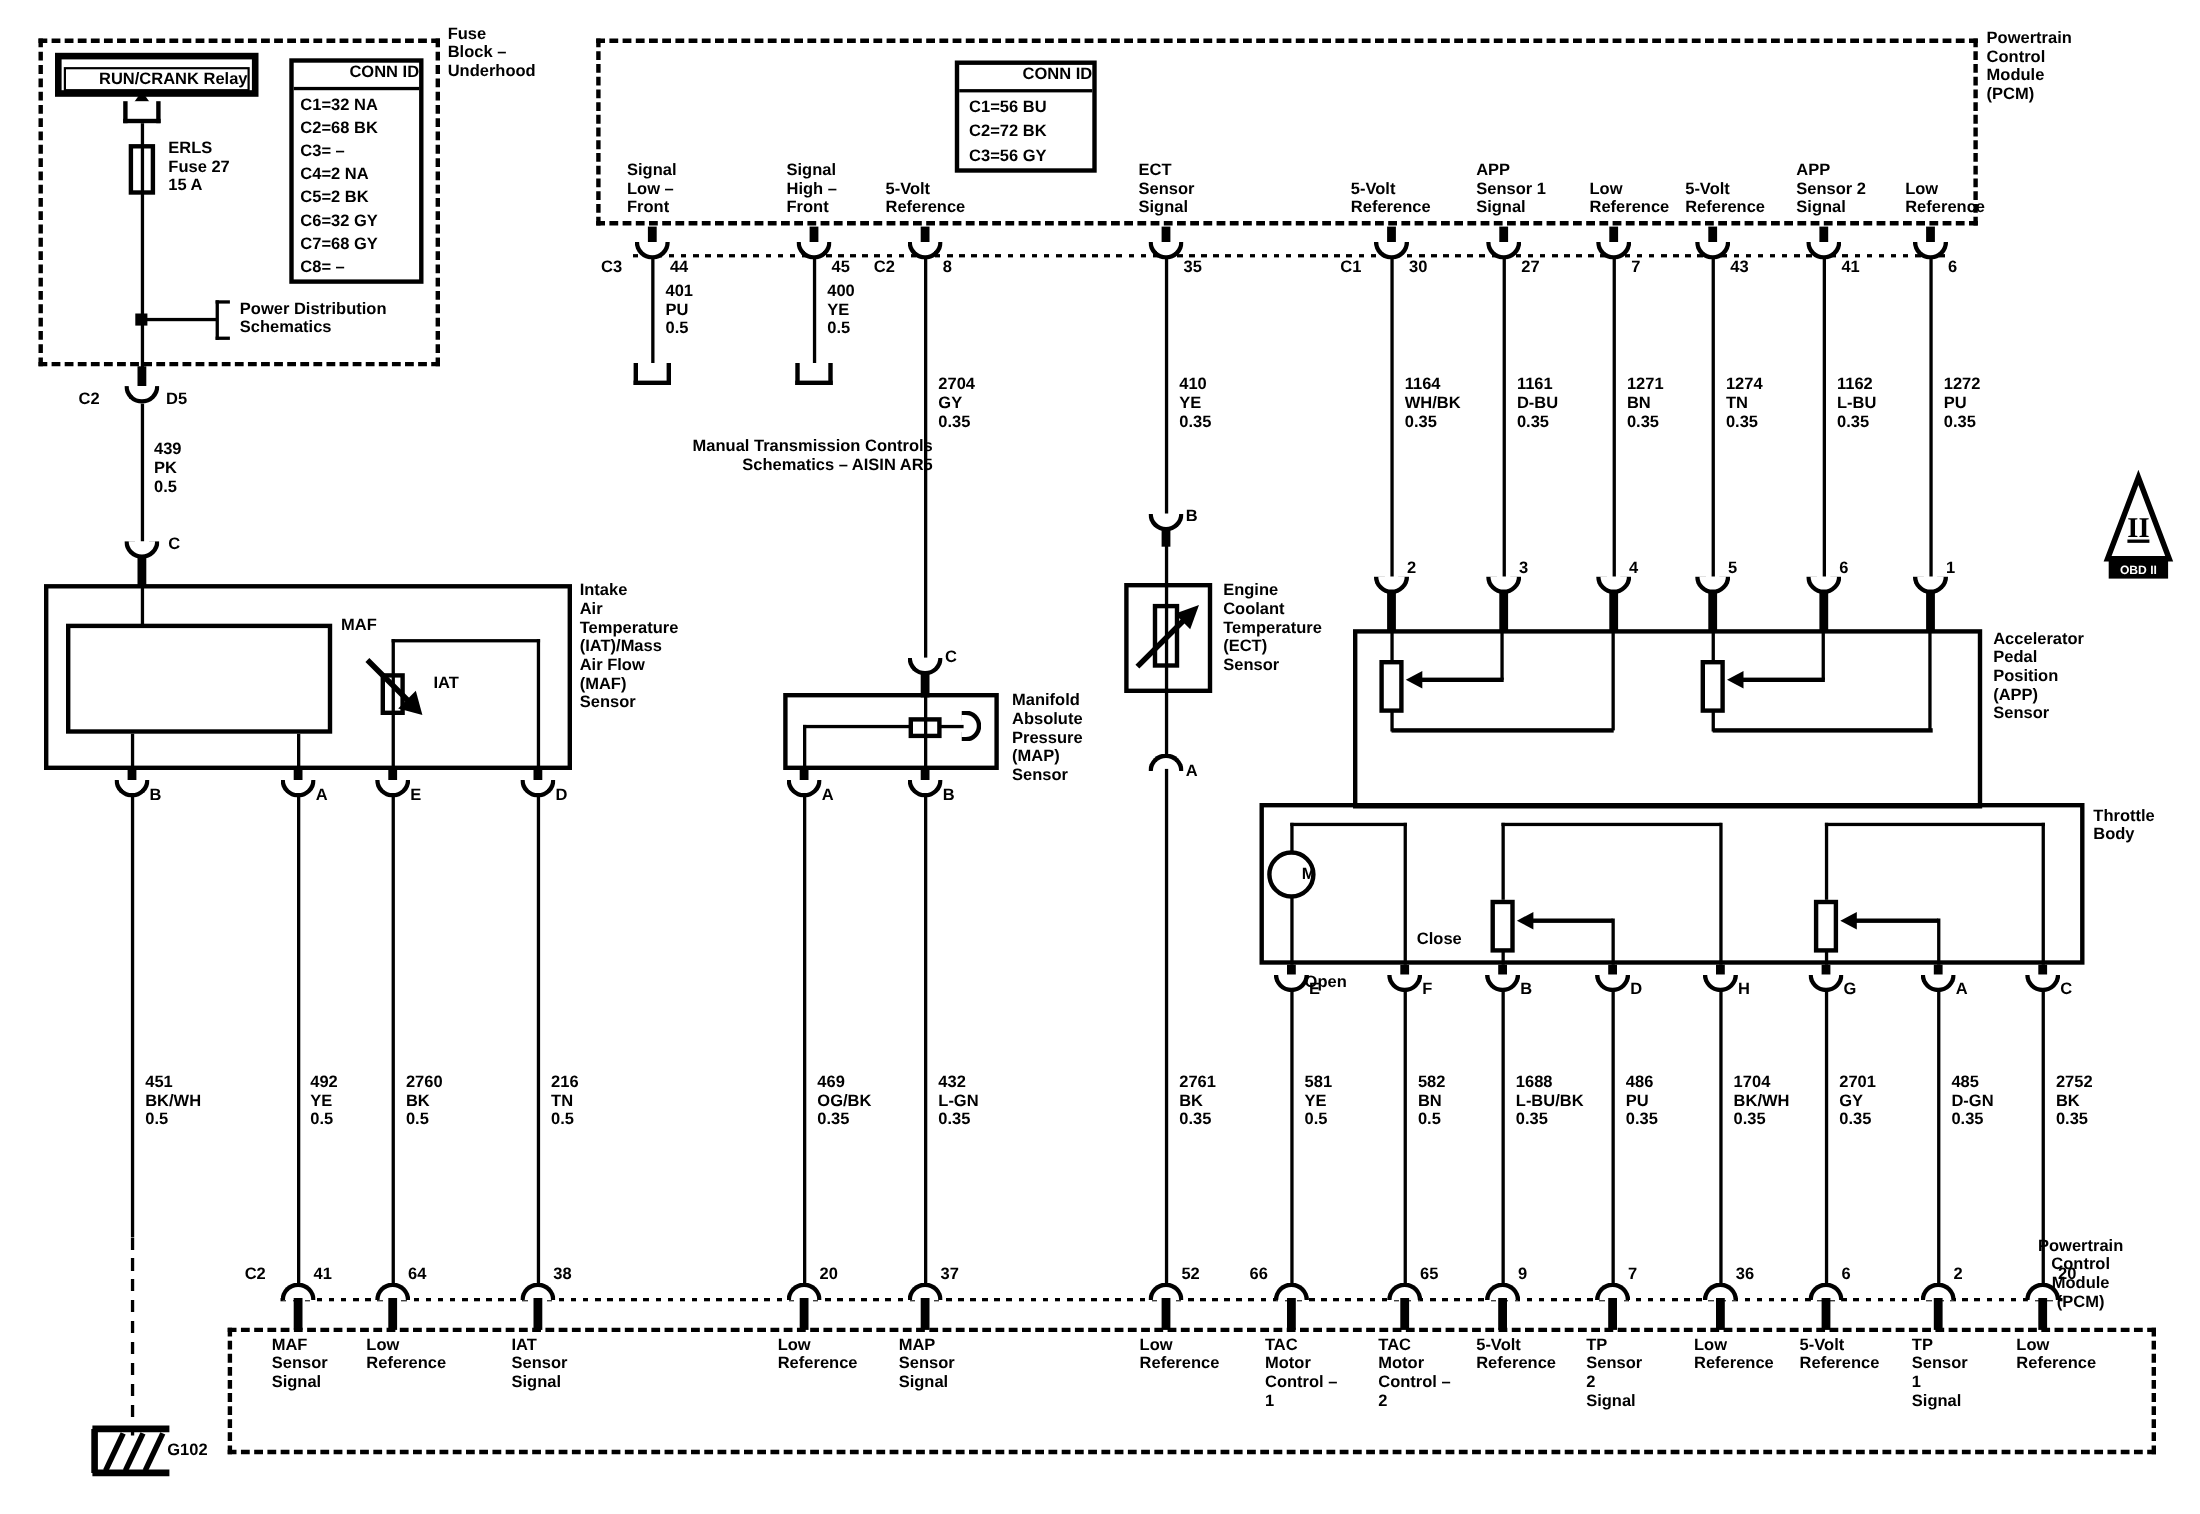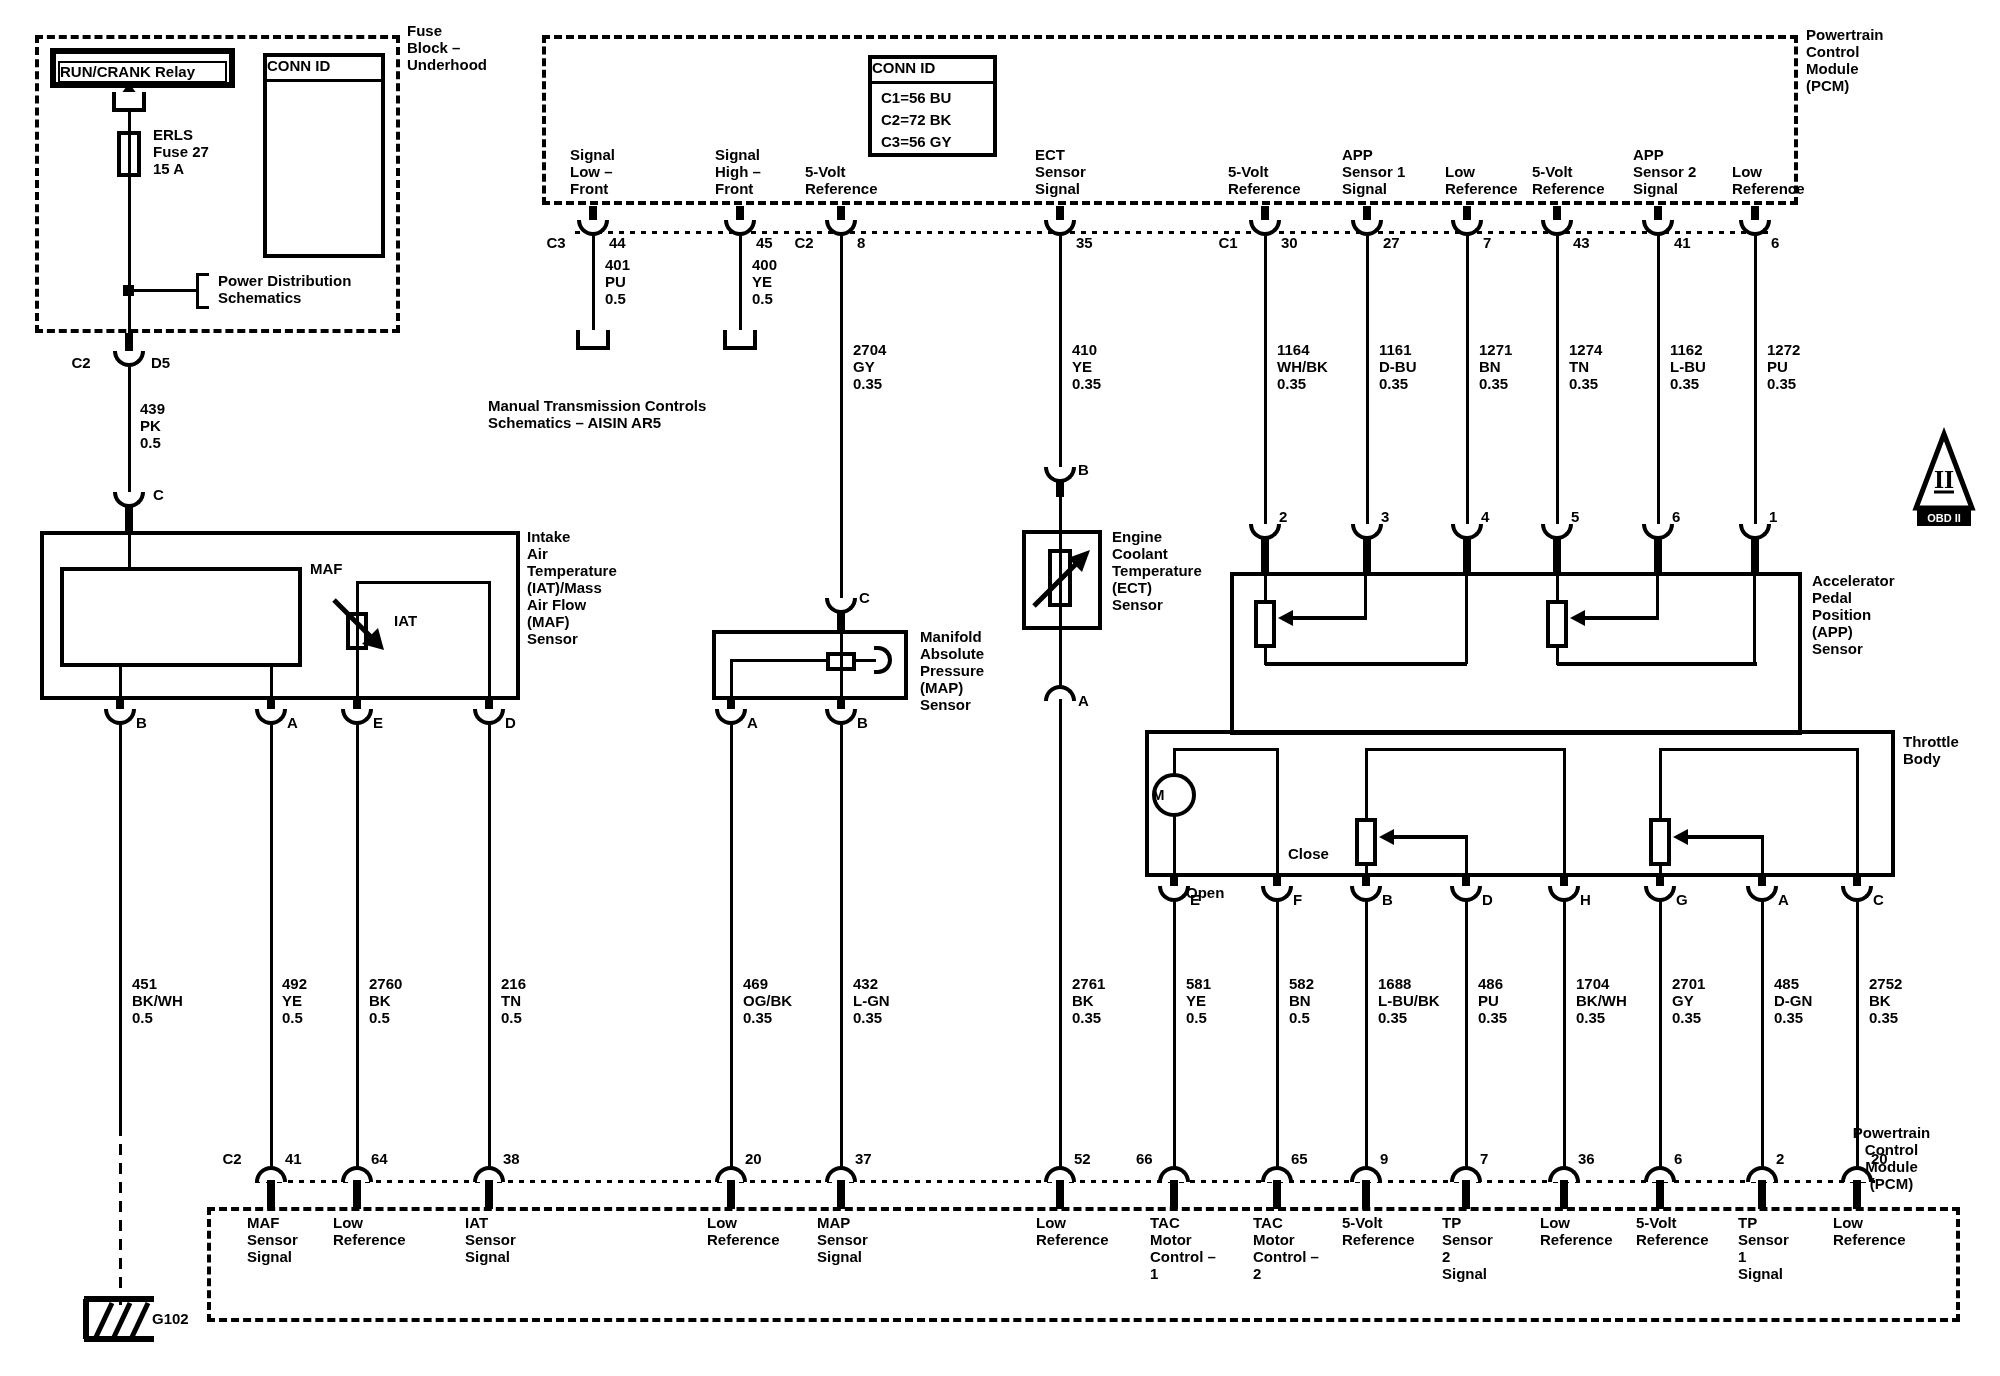--- a/index.html
+++ b/index.html
@@ -5,21 +5,21 @@
   * { box-sizing: border-box; margin: 0; padding: 0; }
   html,body { background:#fff; }
   body { width:2000px; height:1376px; position:relative;
          font-family:"Liberation Sans",sans-serif; }
   #canvas { position:absolute; left:0; top:0; width:2000px; height:1376px;
             background:#fff; overflow:hidden; }
   .t   { position:absolute; white-space:pre-line; color:#000;
          font:bold 15px/17px "Liberation Sans",sans-serif; }
   .lh21 { line-height:21px; }
   .lh22 { line-height:22px; }
-  .tc  { text-align:left; }
+  .tc  { text-align:right; }
   .tr  { text-align:center; }
   .wv  { position:absolute; width:3px; background:#000; }
   .wh  { position:absolute; height:3px; background:#000; }
   .wh4 { position:absolute; height:4px; background:#000; }
   .wdash { position:absolute; width:3px;
            background:repeating-linear-gradient(180deg,#000 0 11px,transparent 11px 19px); }
   .dot { position:absolute; height:3px;
          background:repeating-linear-gradient(90deg,#000 0 5px,transparent 5px 11px); }
   .box  { position:absolute; border:4px solid #000; }
   .dbox { position:absolute; border:4px dashed #000; }
@@ -59,20 +59,28 @@
   <div class="ucup" style="left:112px;top:92px"></div>
 
   <div class="box" style="left:117px;top:131px;width:24px;height:46px"></div>
   <div class="t" style="left:153px;top:126px">ERLS
 Fuse 27
 15 A</div>
 
   <div class="box" style="left:263px;top:53px;width:122px;height:205px"></div>
   <div class="t tc" style="left:267px;top:57px;width:114px">CONN ID</div>
   <div class="fill" style="left:267px;top:79px;width:114px;height:3px"></div>
+  <div class="t lh21" style="left:273px;top:85px">C1=32 NA
+C2=68 BK
+C3= –
+C4=2 NA
+C5=2 BK
+C6=32 GY
+C7=68 GY
+C8= –</div>
 
   <div class="fill" style="left:123px;top:285px;width:11px;height:11px"></div>
   <div class="wh" style="left:129px;top:289px;width:68px"></div>
   <div class="wv" style="left:196px;top:273px;height:36px"></div>
   <div class="wh" style="left:196px;top:273px;width:13px"></div>
   <div class="wh" style="left:196px;top:306px;width:13px"></div>
   <div class="t" style="left:218px;top:272px">Power Distribution
 Schematics</div>
 
   <div class="stub" style="left:125px;top:333px;height:20px"></div>

